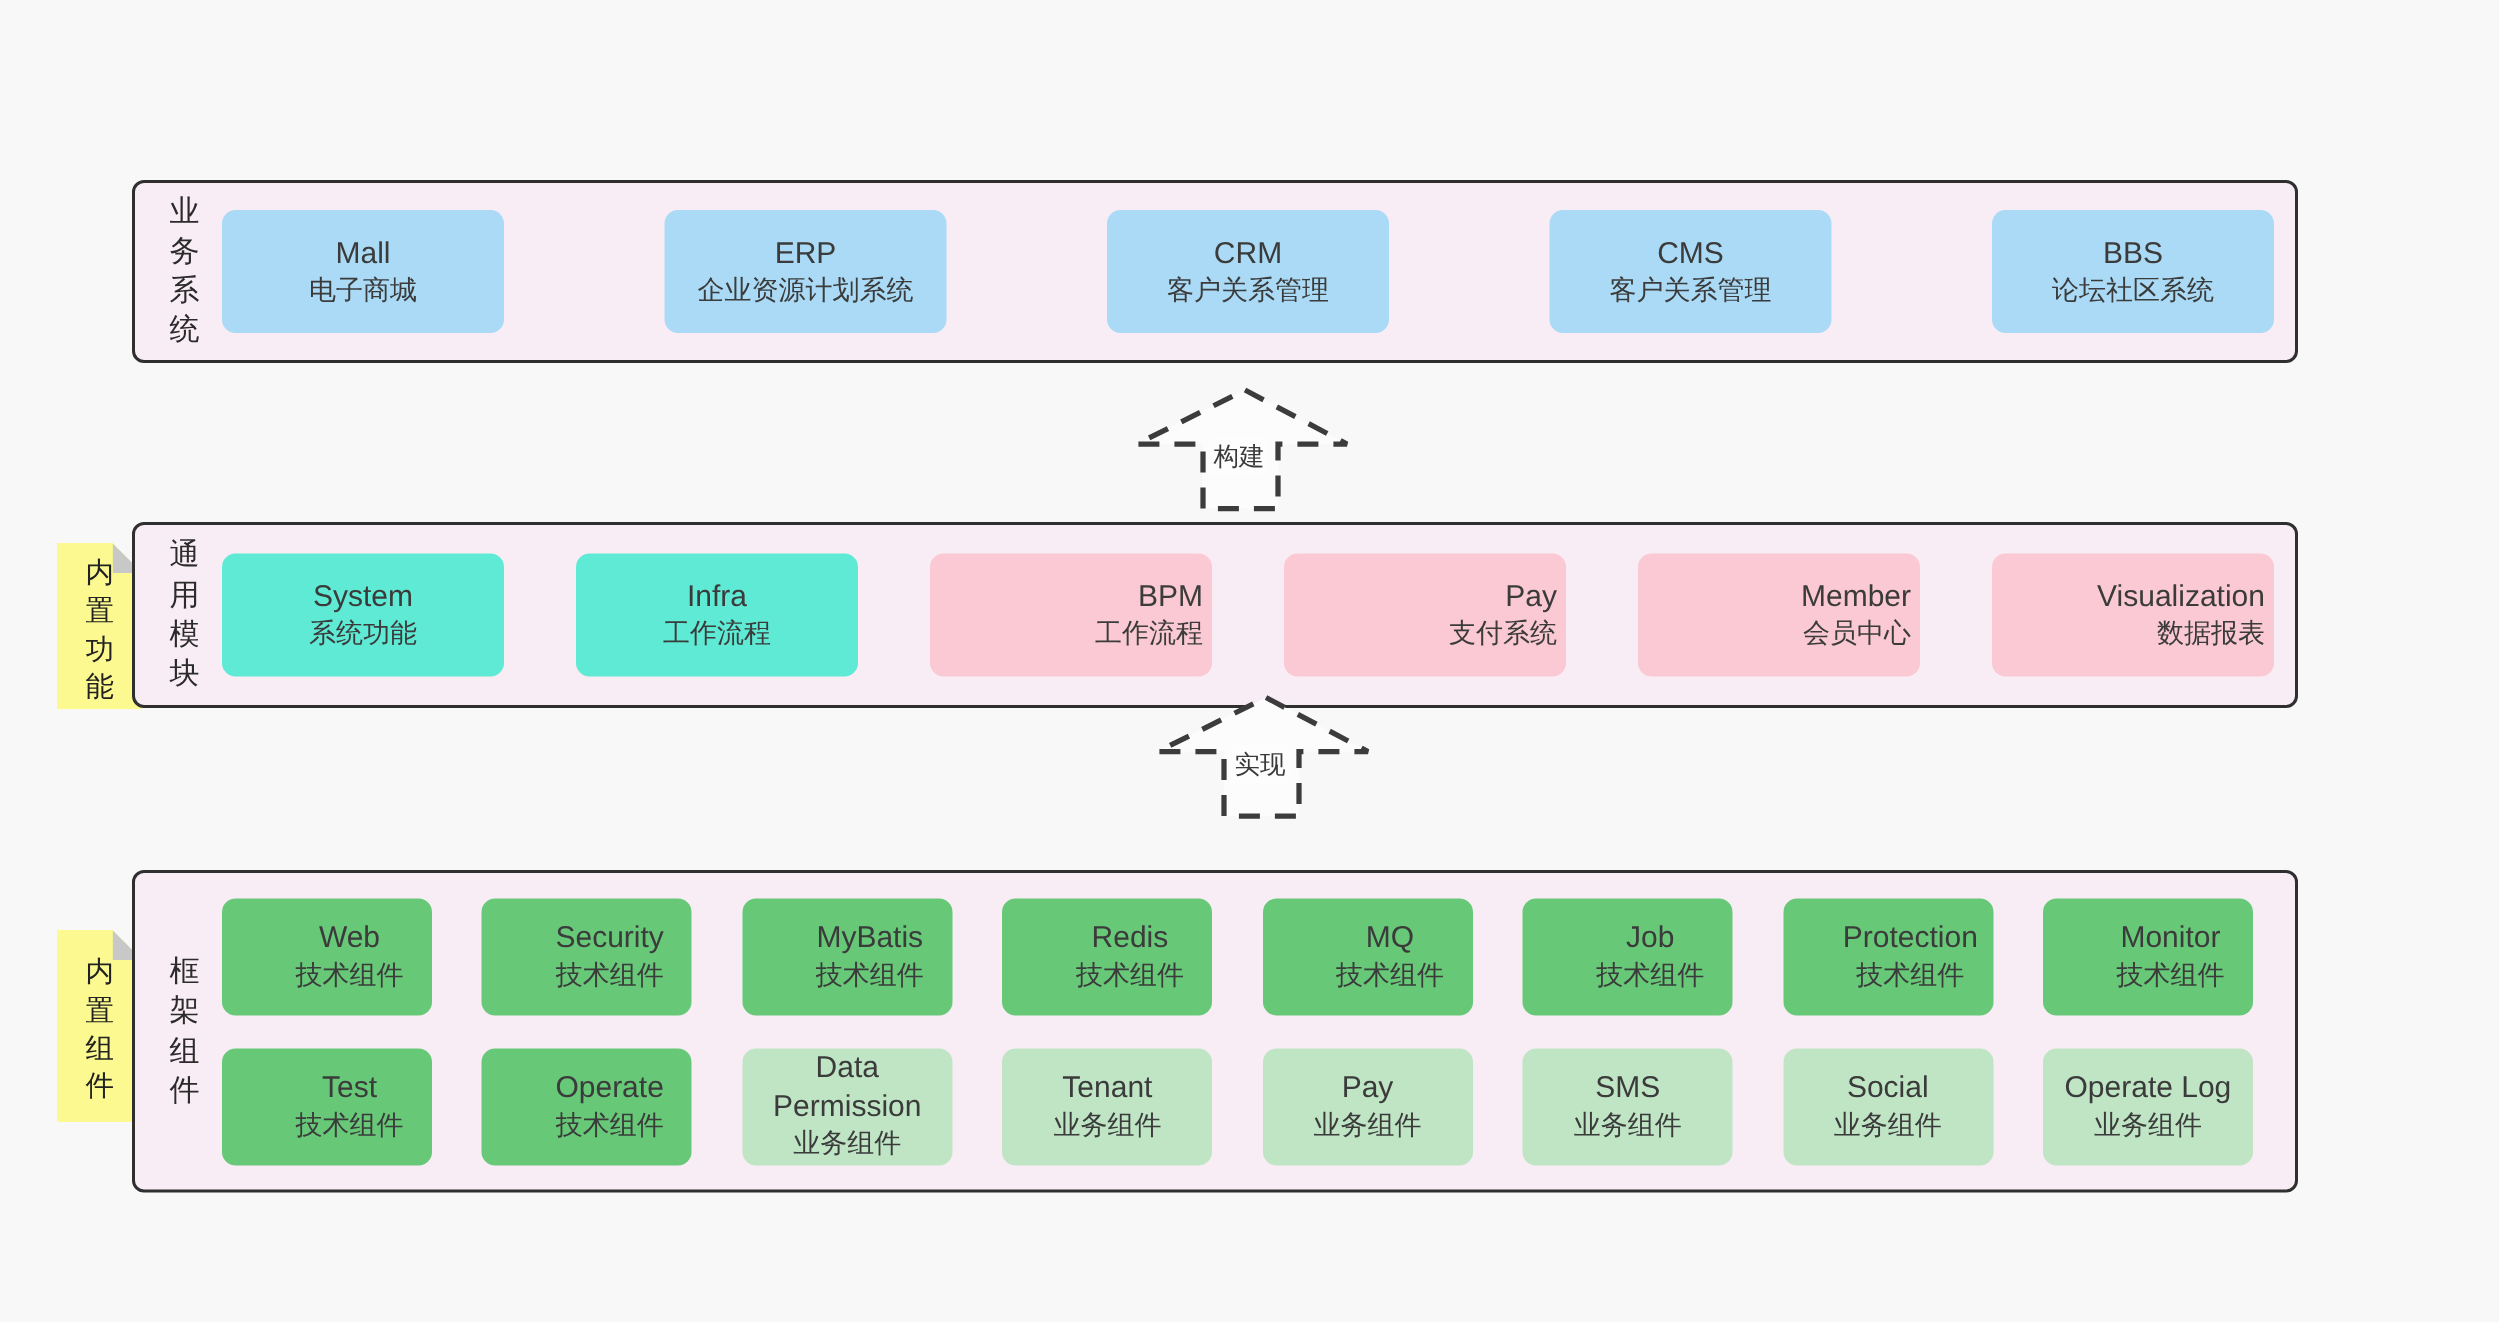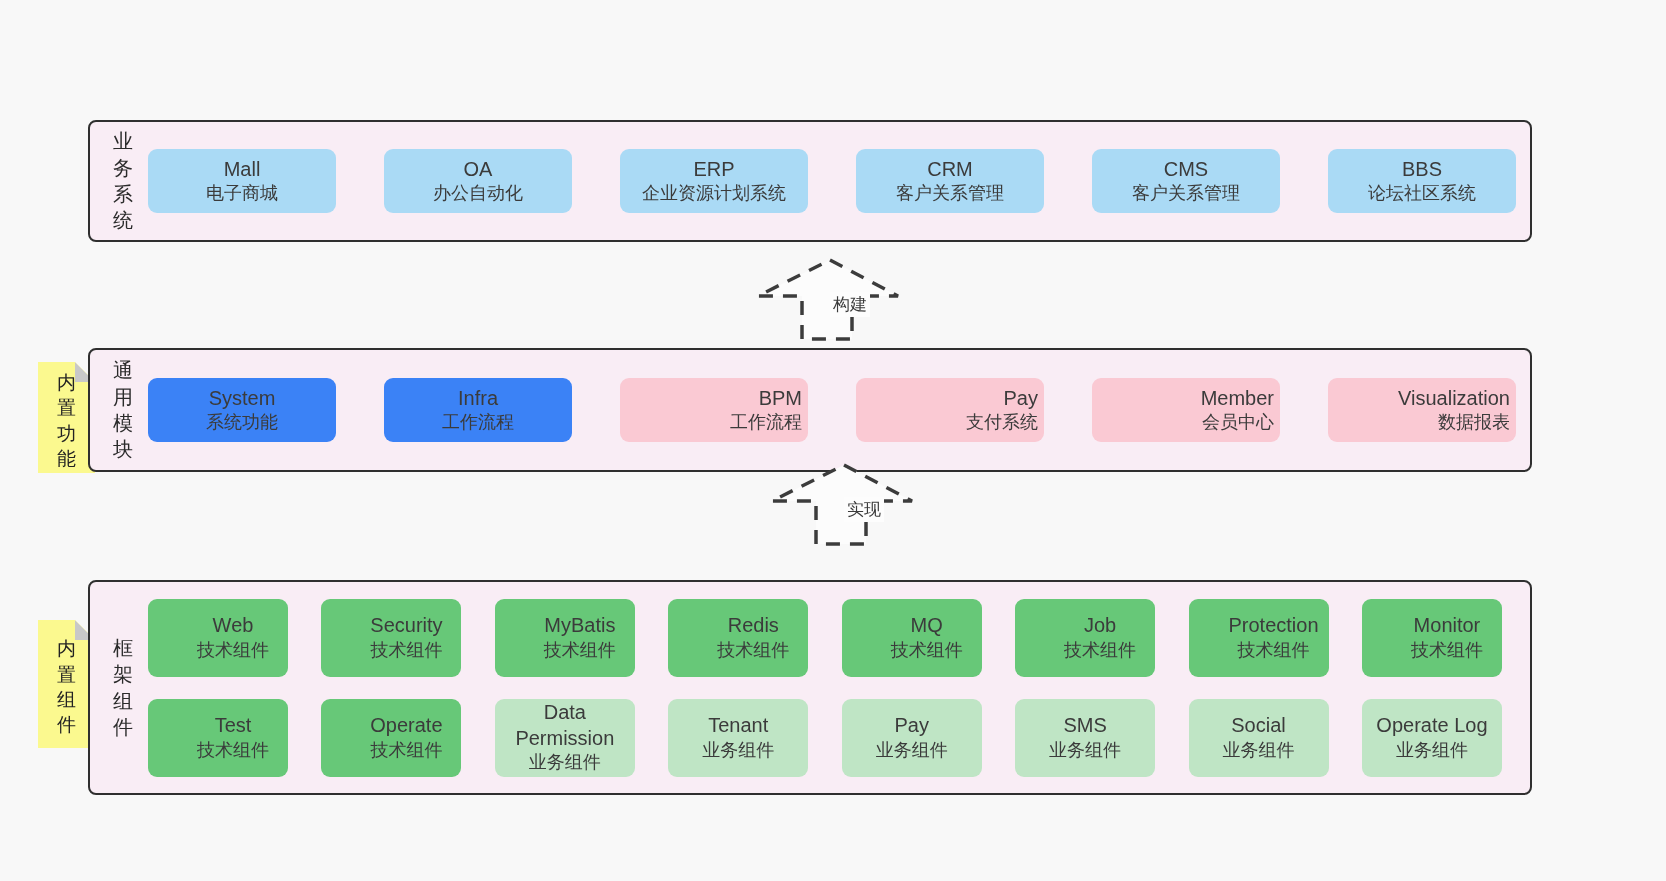--- a/index.html
+++ b/index.html
@@ -10,43 +10,43 @@
          border-radius:8px;box-sizing:border-box;display:flex;align-items:center;z-index:2;}
   .vlabel{flex:0 0 38px;margin-left:14px;text-align:center;font-size:20px;line-height:1.32;
           color:#2b2b2b;white-space:pre-line;}
   .boxrow{flex:1;display:flex;justify-content:space-between;margin-left:6px;margin-right:14px;}
   .rows-wrap{flex:1;display:flex;flex-direction:column;gap:22px;margin-left:6px;margin-right:28px;}
   .rows-wrap .boxrow{margin:0;}
 
   
   .box{border-radius:9px;display:flex;flex-direction:column;justify-content:center;align-items:center;
        text-align:center;padding:0 6px;box-sizing:border-box;}
-  .w188{width:188px;height:64px;}
+  .w188{width:188px;height:82px;}
   .w140{width:140px;height:78px;}
   .box .en{font-size:20px;line-height:1.28;}
   .box .zh{font-size:18px;line-height:1.3;}
   .blue{background:#aadaf5;}
-  .red{background:#3b82f6;}
+  .red{background:#5eead4;}
   .pink{background:#fac9d3;align-items:flex-end;}
   .green{background:#67c878;padding-left:36px;}
   .lgreen{background:#bfe5c5;}
 
   
   .note{position:absolute;left:38px;width:57px;background:#fbf98f;z-index:1;
         clip-path:polygon(0 0,calc(100% - 20px) 0,100% 20px,100% 100%,0 100%);
         display:flex;align-items:center;justify-content:center;}
   .note .fold{position:absolute;top:0;right:0;width:20px;height:20px;background:#c8c8c8;
         clip-path:polygon(0 0,100% 100%,0 100%);}
   .note-text{font-size:19px;line-height:1.34;color:#222;white-space:pre-line;text-align:center;padding-top:6px;}
 
   
   .arrow{position:absolute;width:148px;height:86px;z-index:3;}
   .arrow svg{display:block;}
   .arrow-label{position:absolute;left:50%;top:36px;transform:translateX(-50%);
-               background:#fdfdfd;padding:1px 3px;font-size:17px;color:#3b3b3b;white-space:nowrap;margin-left:24px;}
+               background:#fdfdfd;padding:1px 3px;font-size:17px;color:#3b3b3b;white-space:nowrap;}
 </style>
 </head>
 <body>
 
 <div class="canvas">
 
   <div class="note" style="top:362px;height:111px;">
     <span class="fold"></span>
     <span class="note-text">内
 置
@@ -64,24 +64,20 @@
 
   <section class="panel" style="top:120px;height:122px;">
     <div class="vlabel">业
 务
 系
 统</div>
     <div class="boxrow">
       <div class="box blue w188">
         <span class="en">Mall</span>
         <span class="zh">电子商城</span>
-      </div>
-      <div class="box blue w188">
-        <span class="en">OA</span>
-        <span class="zh">办公自动化</span>
       </div>
       <div class="box blue w188">
         <span class="en">ERP</span>
         <span class="zh">企业资源计划系统</span>
       </div>
       <div class="box blue w188">
         <span class="en">CRM</span>
         <span class="zh">客户关系管理</span>
       </div>
       <div class="box blue w188">

